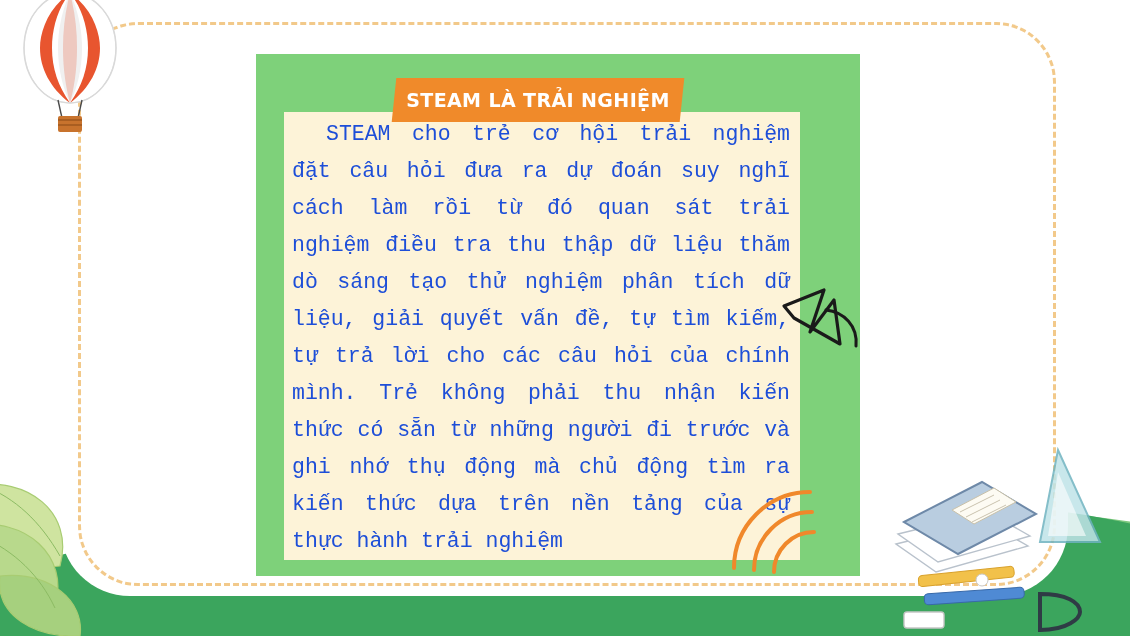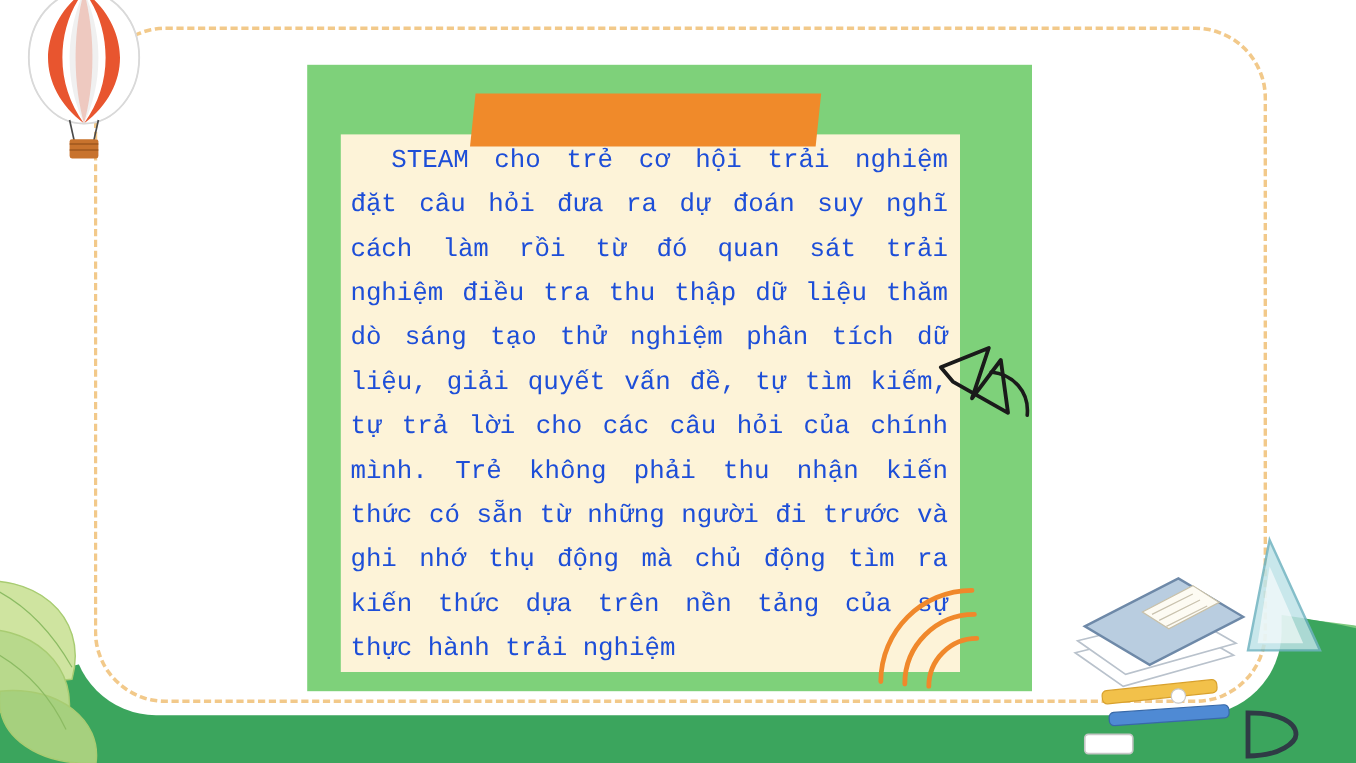--- a/index.html
+++ b/index.html
@@ -248,20 +248,21 @@
 
       <g fill="none" stroke="#2f3b45" stroke-width="4">
         <path d="M150 168 L150 204 C178 204 190 192 190 186 C190 176 176 168 150 168 Z"></path>
       </g>
     </svg>
   </div>
 
   <div class="green-panel">
 
     <div class="title-ribbon"></div>
+    <div class="title-text">STEAM LÀ TRẢI NGHIỆM</div>
 
     <div class="body-box"></div>
     <div class="body-text">STEAM cho trẻ cơ hội trải nghiệm đặt câu hỏi đưa ra dự đoán suy nghĩ cách làm rồi từ đó quan sát trải nghiệm điều tra thu thập dữ liệu thăm dò sáng tạo thử nghiệm phân tích dữ liệu, giải quyết vấn đề, tự tìm kiếm, tự trả lời cho các câu hỏi của chính mình. Trẻ không phải thu nhận kiến thức có sẵn từ những người đi trước và ghi nhớ thụ động mà chủ động tìm ra kiến thức dựa trên nền tảng của sự thực hành trải nghiệm</div>
 
     <div class="star-doodle">
       <svg viewBox="0 0 100 110" width="100" height="110">
         <path d="M20 46 L60 30 L46 72 L70 40 L76 84 L30 58 Z" fill="none" stroke="#1a1a1a" stroke-width="3.2" stroke-linejoin="round" stroke-linecap="round"></path>
         <path d="M62 50 C80 52 94 66 92 86" fill="none" stroke="#1a1a1a" stroke-width="3" stroke-linecap="round"></path>
       </svg>
     </div>

